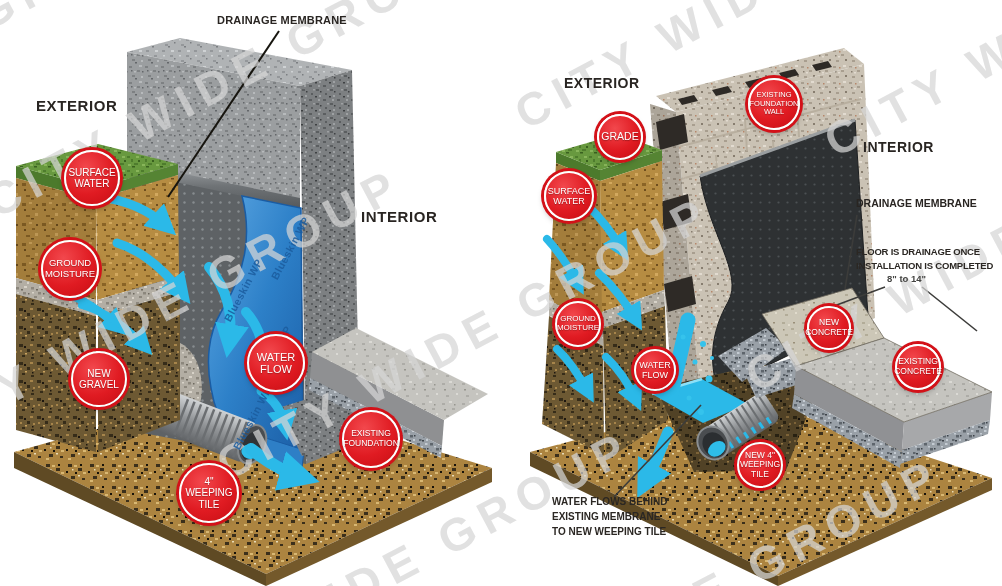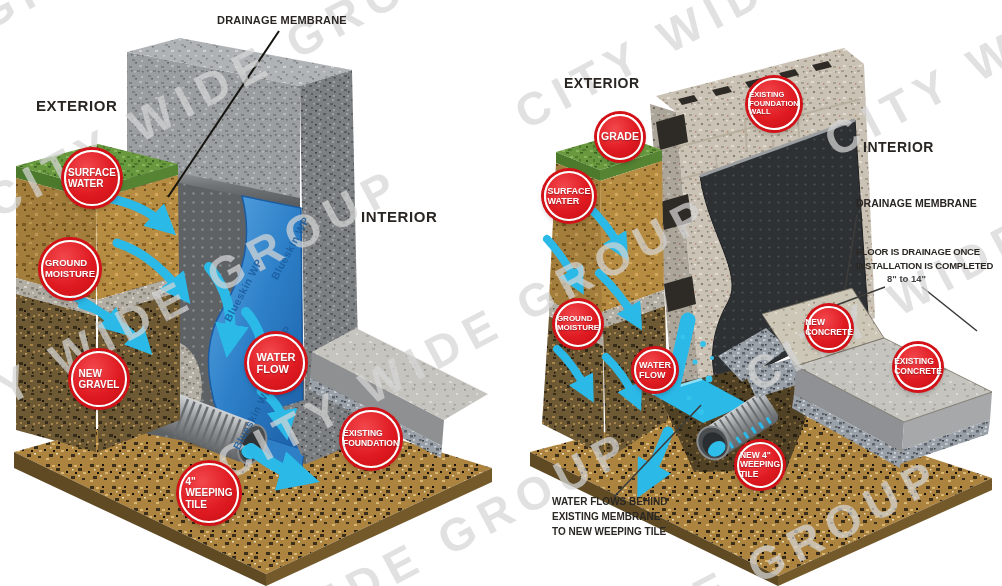--- a/index.html
+++ b/index.html
@@ -14,21 +14,21 @@
   
   .ovl{position:absolute;inset:0;z-index:10;pointer-events:none;}
   .lbl{position:absolute;font-weight:bold;color:#292522;}
   .title{font-size:15px;letter-spacing:.6px;}
   .small-lbl{font-size:11px;letter-spacing:.2px;}
   .note{position:absolute;font-weight:bold;color:#2b2723;white-space:pre-line;}
   .badge{position:absolute;border-radius:50%;display:flex;align-items:center;justify-content:center;
          background:radial-gradient(circle at 38% 30%, #f2484d 0%, #e01b22 55%, #c60d13 100%);
          border:2px solid #ffffff;
          box-shadow:0 0 0 3px #d31118, 0 3px 6px rgba(0,0,0,.35);}
-  .badge span{color:#fff;font-weight:bold;white-space:pre-line;line-height:1.12;
+  .badge span{color:#fff;font-weight:normal;text-align:center;white-space:pre-line;line-height:1.12;
               text-shadow:0 1px 1px rgba(0,0,0,.3);}
   .bsk{position:absolute;color:#1b5c9e;font-weight:bold;font-size:10.5px;opacity:.85;
        transform:translate(-50%,-50%) rotate(-62deg);letter-spacing:.5px;}
 </style>
 </head>
 <body>
 
 <div id="stage">
 
 <svg id="art" width="1002" height="586" viewBox="0 0 1002 586">

